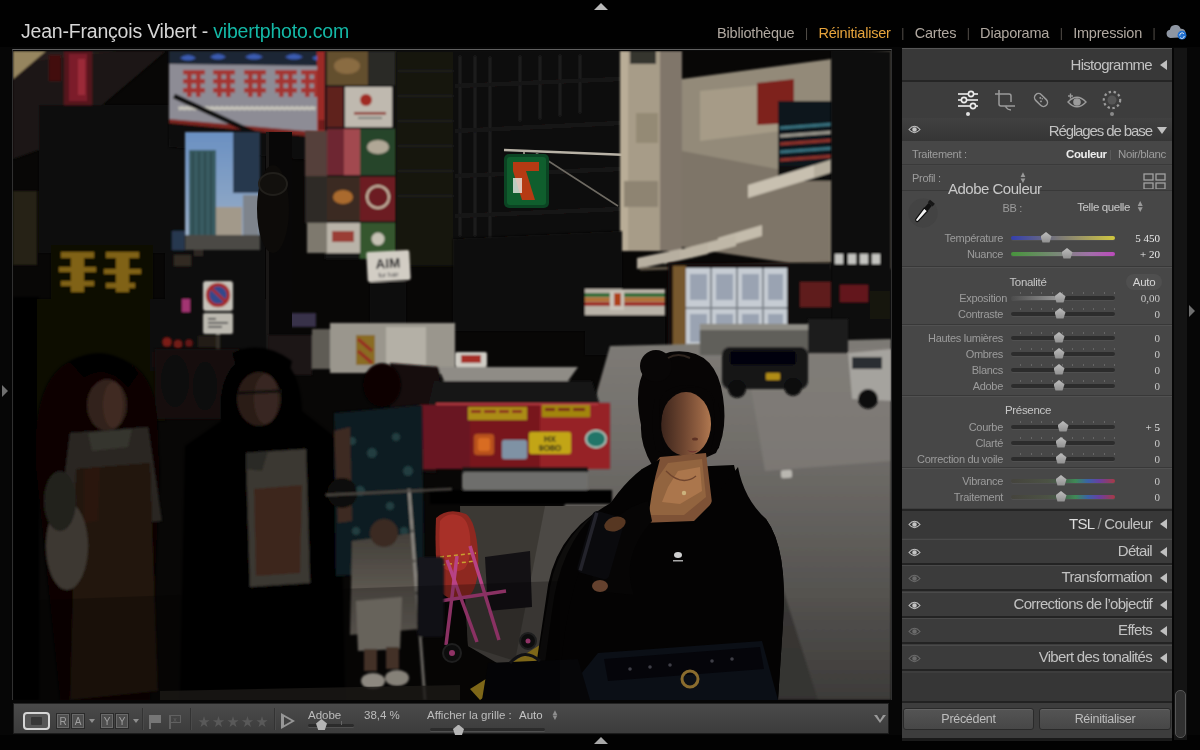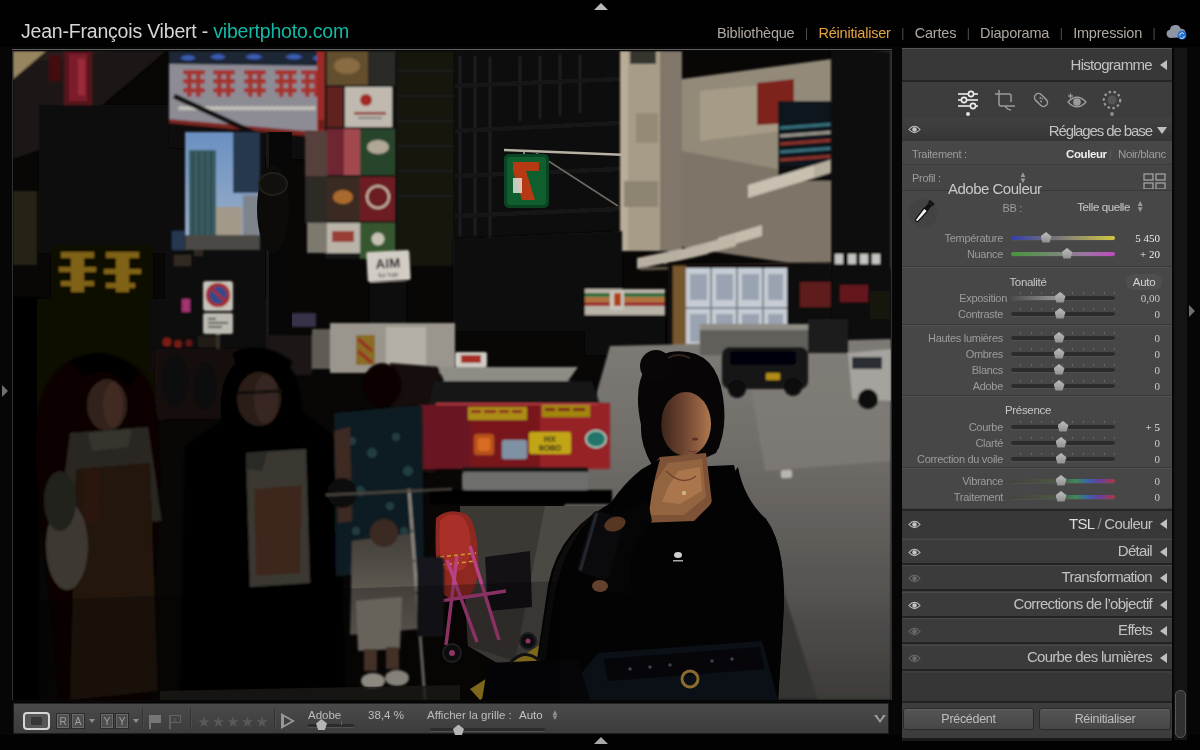--- a/index.html
+++ b/index.html
@@ -538,21 +538,21 @@
 <div class="abs" style="left:213.0px;top:12px;width:12px;height:12px;background:#595959;clip-path:polygon(50% 0,61% 35%,97% 35%,68% 57%,79% 91%,50% 70%,21% 91%,32% 57%,3% 35%,39% 35%)"></div>
 <div class="abs" style="left:227.5px;top:12px;width:12px;height:12px;background:#595959;clip-path:polygon(50% 0,61% 35%,97% 35%,68% 57%,79% 91%,50% 70%,21% 91%,32% 57%,3% 35%,39% 35%)"></div>
 <div class="abs" style="left:242.0px;top:12px;width:12px;height:12px;background:#595959;clip-path:polygon(50% 0,61% 35%,97% 35%,68% 57%,79% 91%,50% 70%,21% 91%,32% 57%,3% 35%,39% 35%)"></div>
 <div class="vsep" style="left:260px"></div>
 <div class="abs" style="left:267px;top:9px;width:14px;height:16px;background:#969696;clip-path:polygon(0 0,100% 50%,0 100%)"></div>
 <div class="abs" style="left:269.5px;top:12.5px;width:8px;height:9px;background:#404040;clip-path:polygon(0 0,100% 50%,0 100%)"></div>
 <div class="tbtxt" style="left:294px;top:5px">Adobe</div>
 <div class="tbtrack" style="left:294px;top:20px;width:46px"></div>
 <div class="abs" style="left:327px;top:17px;width:1px;height:4px;background:#666"></div>
 <div class="tbthumb" style="left:302px;top:15px"></div>
-<div class="tbtxt" style="left:350px;top:5px;width:44px;text-align:center">38,4 %</div>
+<div class="tbtxt" style="left:350px;top:5px;width:44px;text-align:left">38,4 %</div>
 <div class="tbtxt" style="left:413px;top:5px">Afficher la grille&nbsp;:</div>
 <div class="tbtxt" style="left:505px;top:5px;color:#c4c4c4">Auto</div>
 <div class="abs" style="left:537px;top:6px;font-size:8px;color:#8e8e8e;line-height:5px">▲<br>▼</div>
 <div class="tbtrack" style="left:416px;top:24px;width:115px"></div>
 <div class="tbthumb" style="left:439px;top:20.5px"></div>
 <div class="abs" style="left:860px;top:11px;width:0;height:0;border-left:6px solid transparent;border-right:6px solid transparent;border-top:8px solid #9a9a9a"></div>
 <div class="abs" style="left:862.5px;top:11px;width:0;height:0;border-left:3.5px solid transparent;border-right:3.5px solid transparent;border-top:5px solid #404040"></div>
   </div>
 <div id="bstrip" class="abs"></div>
 <div class="tri-up-b abs"></div>
@@ -739,21 +739,21 @@
       <path d="M1 5 Q7 -1.8 13 5 Q7 11.8 1 5 Z" fill="none" stroke="#6b6b6b" stroke-width="1.1"></path>
       <circle cx="7" cy="5" r="2.4" fill="#6b6b6b"></circle>
     </svg>
 <div class="hdrtxt" style="right:20px;top:572px">Effets</div>
 <div class="tri-w" style="left:258px;top:577px"></div>
 <div class="abs" style="left:0;top:596px;width:270px;height:26px;background:#3b3b3b;border-top:1px solid #4a4a4a;border-bottom:2px solid #232323"></div>
 <svg class="eye" style="top:603px" viewBox="0 0 14 10">
       <path d="M1 5 Q7 -1.8 13 5 Q7 11.8 1 5 Z" fill="none" stroke="#6b6b6b" stroke-width="1.1"></path>
       <circle cx="7" cy="5" r="2.4" fill="#6b6b6b"></circle>
     </svg>
-<div class="hdrtxt" style="right:20px;top:599px">Courbe des lumières</div>
+<div class="hdrtxt" style="right:20px;top:599px">Vibert des tonalités</div>
 <div class="tri-w" style="left:258px;top:604px"></div>
 <div class="abs" style="left:0;top:624px;width:270px;height:28px;background:#363636"></div>
 <div class="divl" style="top:652px;height:2px;background:#222"></div>
 <div class="btn" style="left:1px;top:659px;width:131px">Précédent</div>
 <div class="btn" style="left:137px;top:659px;width:132px">Réinitialiser</div>
 <div class="abs" style="left:0;top:689px;width:270px;height:3px;background:#1a1a1a"></div>
   </div>
 <div id="sbar" class="abs"></div>
 <div id="sthumb" class="abs"></div>
 <div class="tri-right-edge abs"></div>

